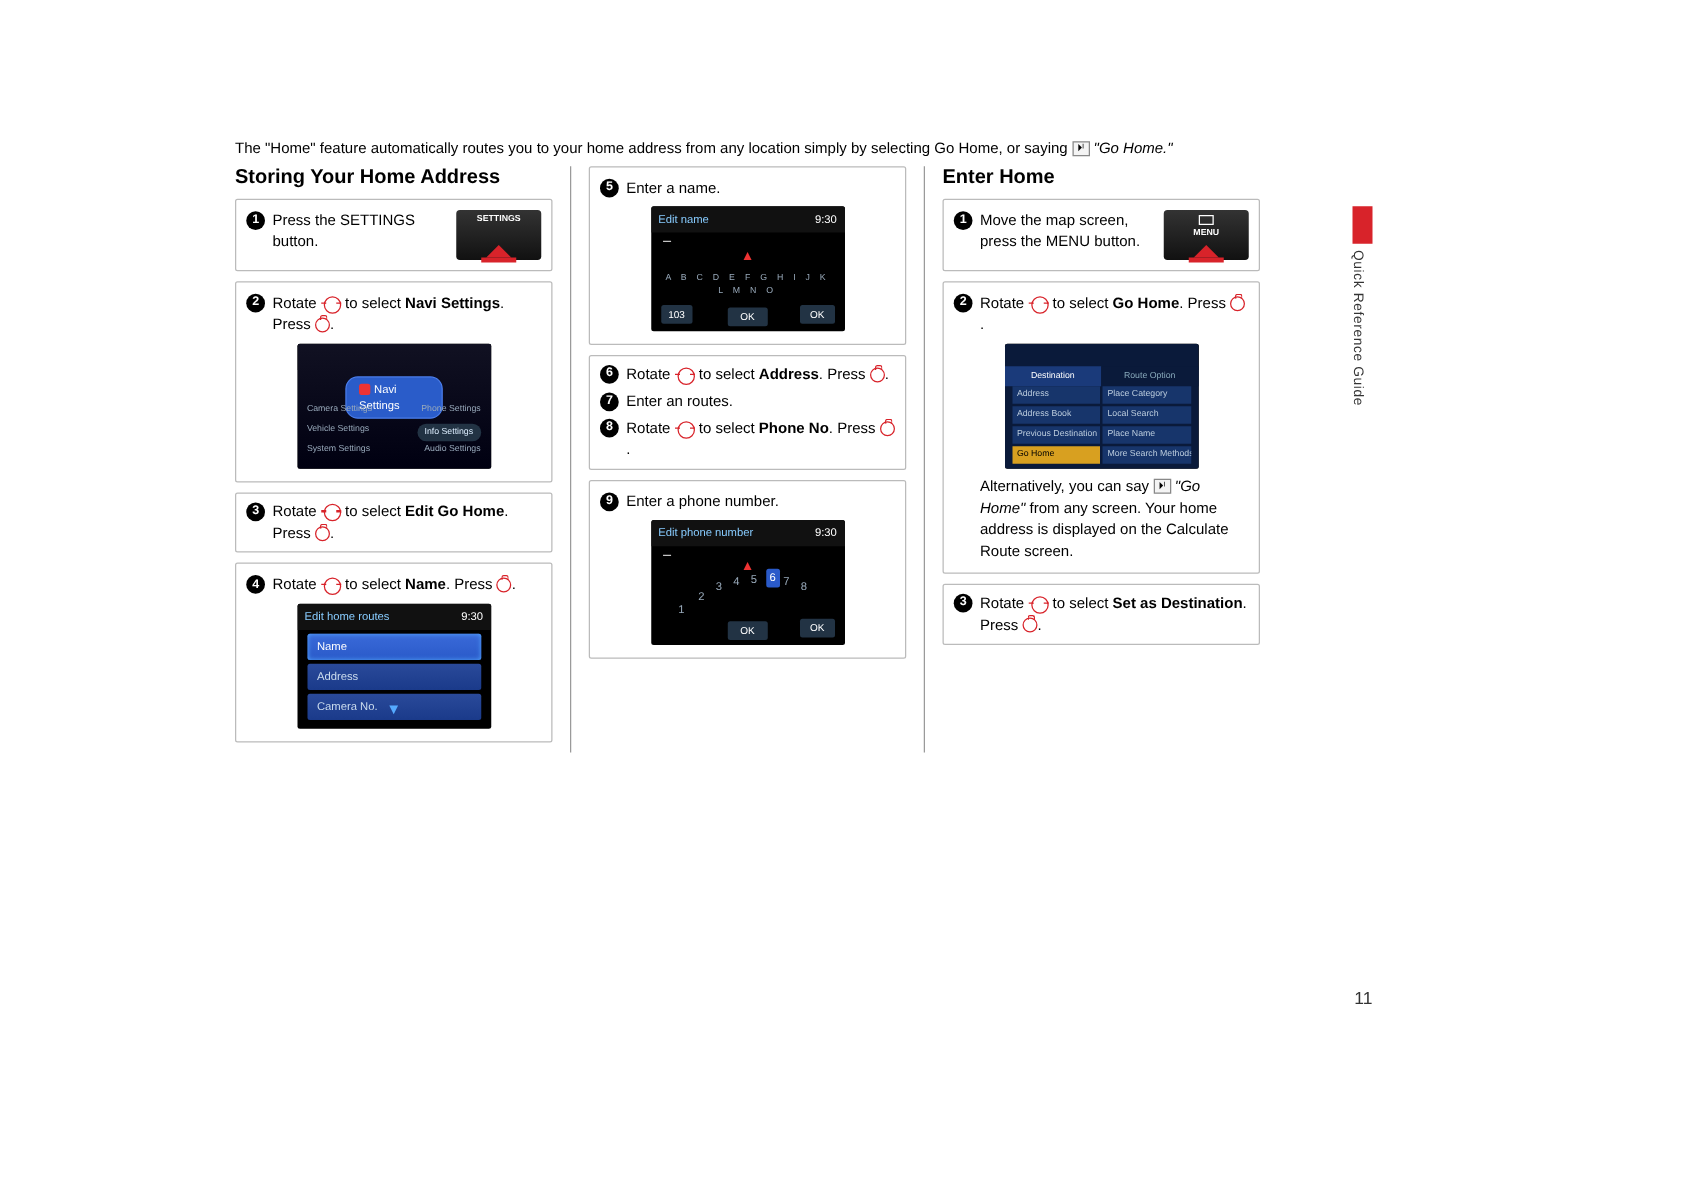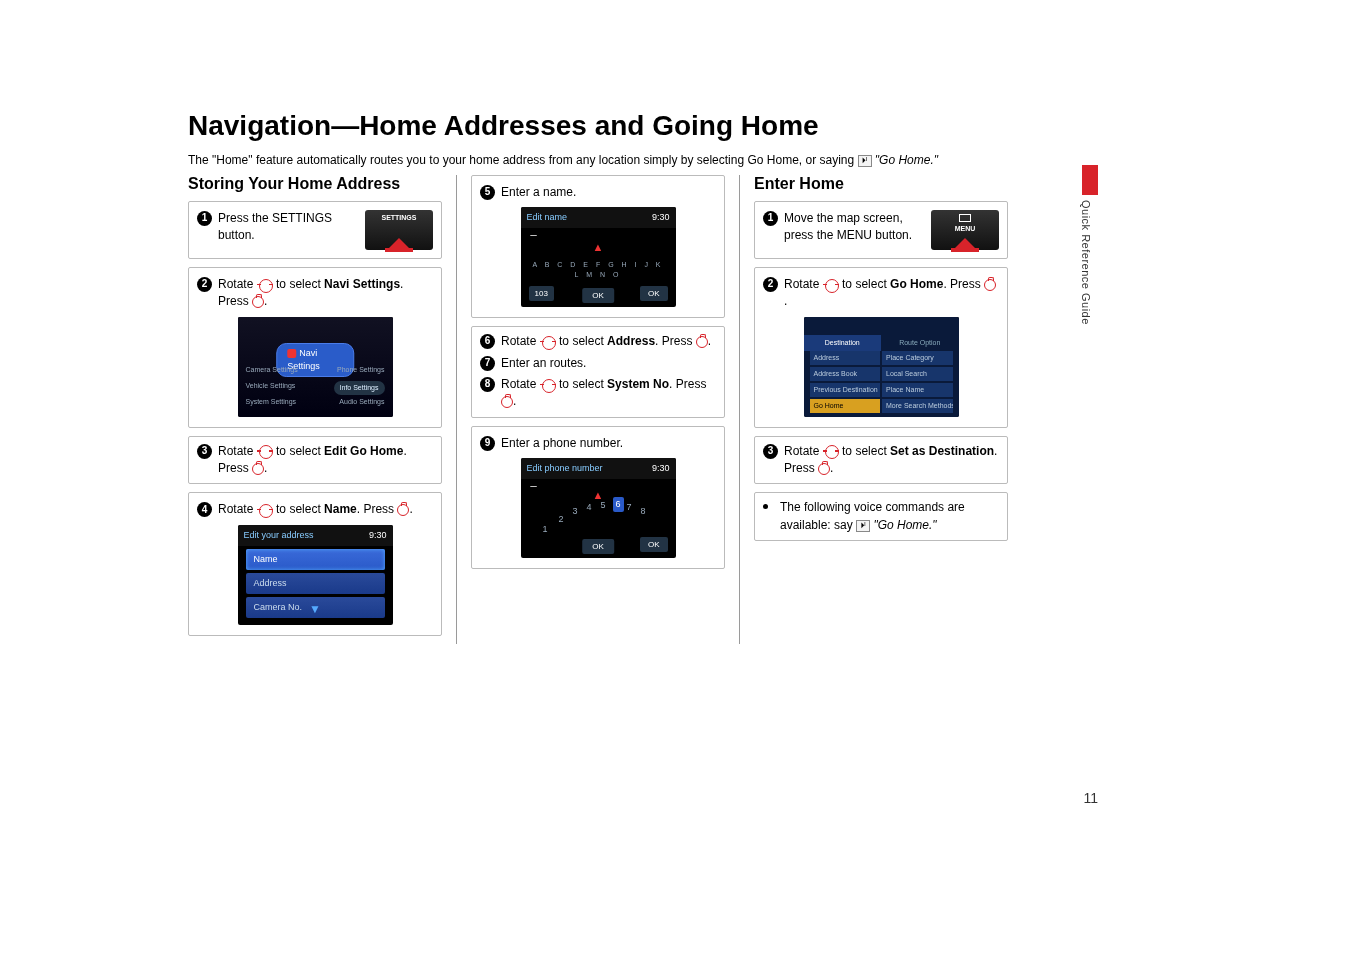--- a/index.html
+++ b/index.html
@@ -92,21 +92,20 @@
   .step-box .float-right { float: right; margin-left: 6px; }
   .clearfix::after { content:""; display:block; clear:both; }
 </style>
 </head>
 <body>
 
 <div class="red-tab"></div>
 <div class="side-text">Quick Reference Guide</div>
 
 <div class="page">
-  <h1>Navigation—Home Addresses and Going Home</h1>
   <p class="intro">
     <span>The "Home" feature automatically routes you to your home address from any location simply by selecting Go Home, or saying </span>
     <span class="vc-icon">⏵ᴵ</span>
     <span class="intro-quote">"Go Home."</span>
   </p>
 
   <div class="columns">
 
     <div class="col">
       <h2>Storing Your Home Address</h2>
@@ -156,21 +155,21 @@
 
       <div class="step-box">
         <div class="step-line">
           <span class="circ-num">4</span>
           <span class="step-text">
             <span>Rotate </span><span class="dial-icon"></span><span> to select </span><span class="bold">Name</span><span>. Press </span><span class="press-icon"></span><span>.</span>
           </span>
         </div>
         <div class="mini-screen">
           <div class="ms-header">
-              <span class="ms-back">Edit your address</span>
+              <span class="ms-back">Edit home routes</span>
               <span class="ms-time">9:30</span>
             </div>
           <div class="edit-list">
             <div class="edit-row sel">Name</div>
             <div class="edit-row">Address</div>
             <div class="edit-row">Camera No.</div>
           </div>
           <div class="edit-arrow">▼</div>
         </div>
       </div>
@@ -207,21 +206,21 @@
             <span>Rotate </span><span class="dial-icon"></span><span> to select </span><span class="bold">Address</span><span>. Press </span><span class="press-icon"></span><span>.</span>
           </span>
         </div>
         <div class="step-line">
           <span class="circ-num">7</span>
           <span class="step-text">Enter an routes.</span>
         </div>
         <div class="step-line">
           <span class="circ-num">8</span>
           <span class="step-text">
-            <span>Rotate </span><span class="dial-icon"></span><span> to select </span><span class="bold">System No</span><span>. Press </span><span class="press-icon"></span><span>.</span>
+            <span>Rotate </span><span class="dial-icon"></span><span> to select </span><span class="bold">Phone No</span><span>. Press </span><span class="press-icon"></span><span>.</span>
           </span>
         </div>
       </div>
 
       <div class="step-box">
         <div class="step-line">
           <span class="circ-num">9</span>
           <span class="step-text">Enter a phone number.</span>
         </div>
         <div class="mini-screen">
@@ -284,36 +283,31 @@
             <div class="nm-cell">Address</div>
               <div class="nm-cell">Place Category</div>
             <div class="nm-cell">Address Book</div>
               <div class="nm-cell">Local Search</div>
             <div class="nm-cell">Previous Destination</div>
               <div class="nm-cell">Place Name</div>
             <div class="nm-cell hi">Go Home</div>
               <div class="nm-cell">More Search Methods</div>
           </div>
         </div>
+        <p class="step-text" style="margin-top:6px; margin-left:21px;">
+          <span>Alternatively, you can say </span><span class="vc-icon">⏵ᴵ</span> <span class="ital">"Go Home"</span><span> from any screen. Your home address is displayed on the Calculate Route screen.</span>
+        </p>
       </div>
 
       <div class="step-box tight">
         <div class="step-line">
           <span class="circ-num">3</span>
           <span class="step-text">
             <span>Rotate </span><span class="dial-icon"></span><span> to select </span><span class="bold">Set as Destination</span><span>. Press </span><span class="press-icon"></span><span>.</span>
           </span>
         </div>
       </div>
 
-      <div class="step-box tight">
-        <div class="step-line">
-          <span class="bullet-dot"></span>
-          <span class="step-text">
-            <span>The following voice commands are available: say </span><span class="vc-icon">⏵ᴵ</span> <span class="ital">"Go Home."</span>
-          </span>
-        </div>
-      </div>
     </div>
   </div>
 </div>
 
 <div class="page-num">11</div>
 
 </body></html>

